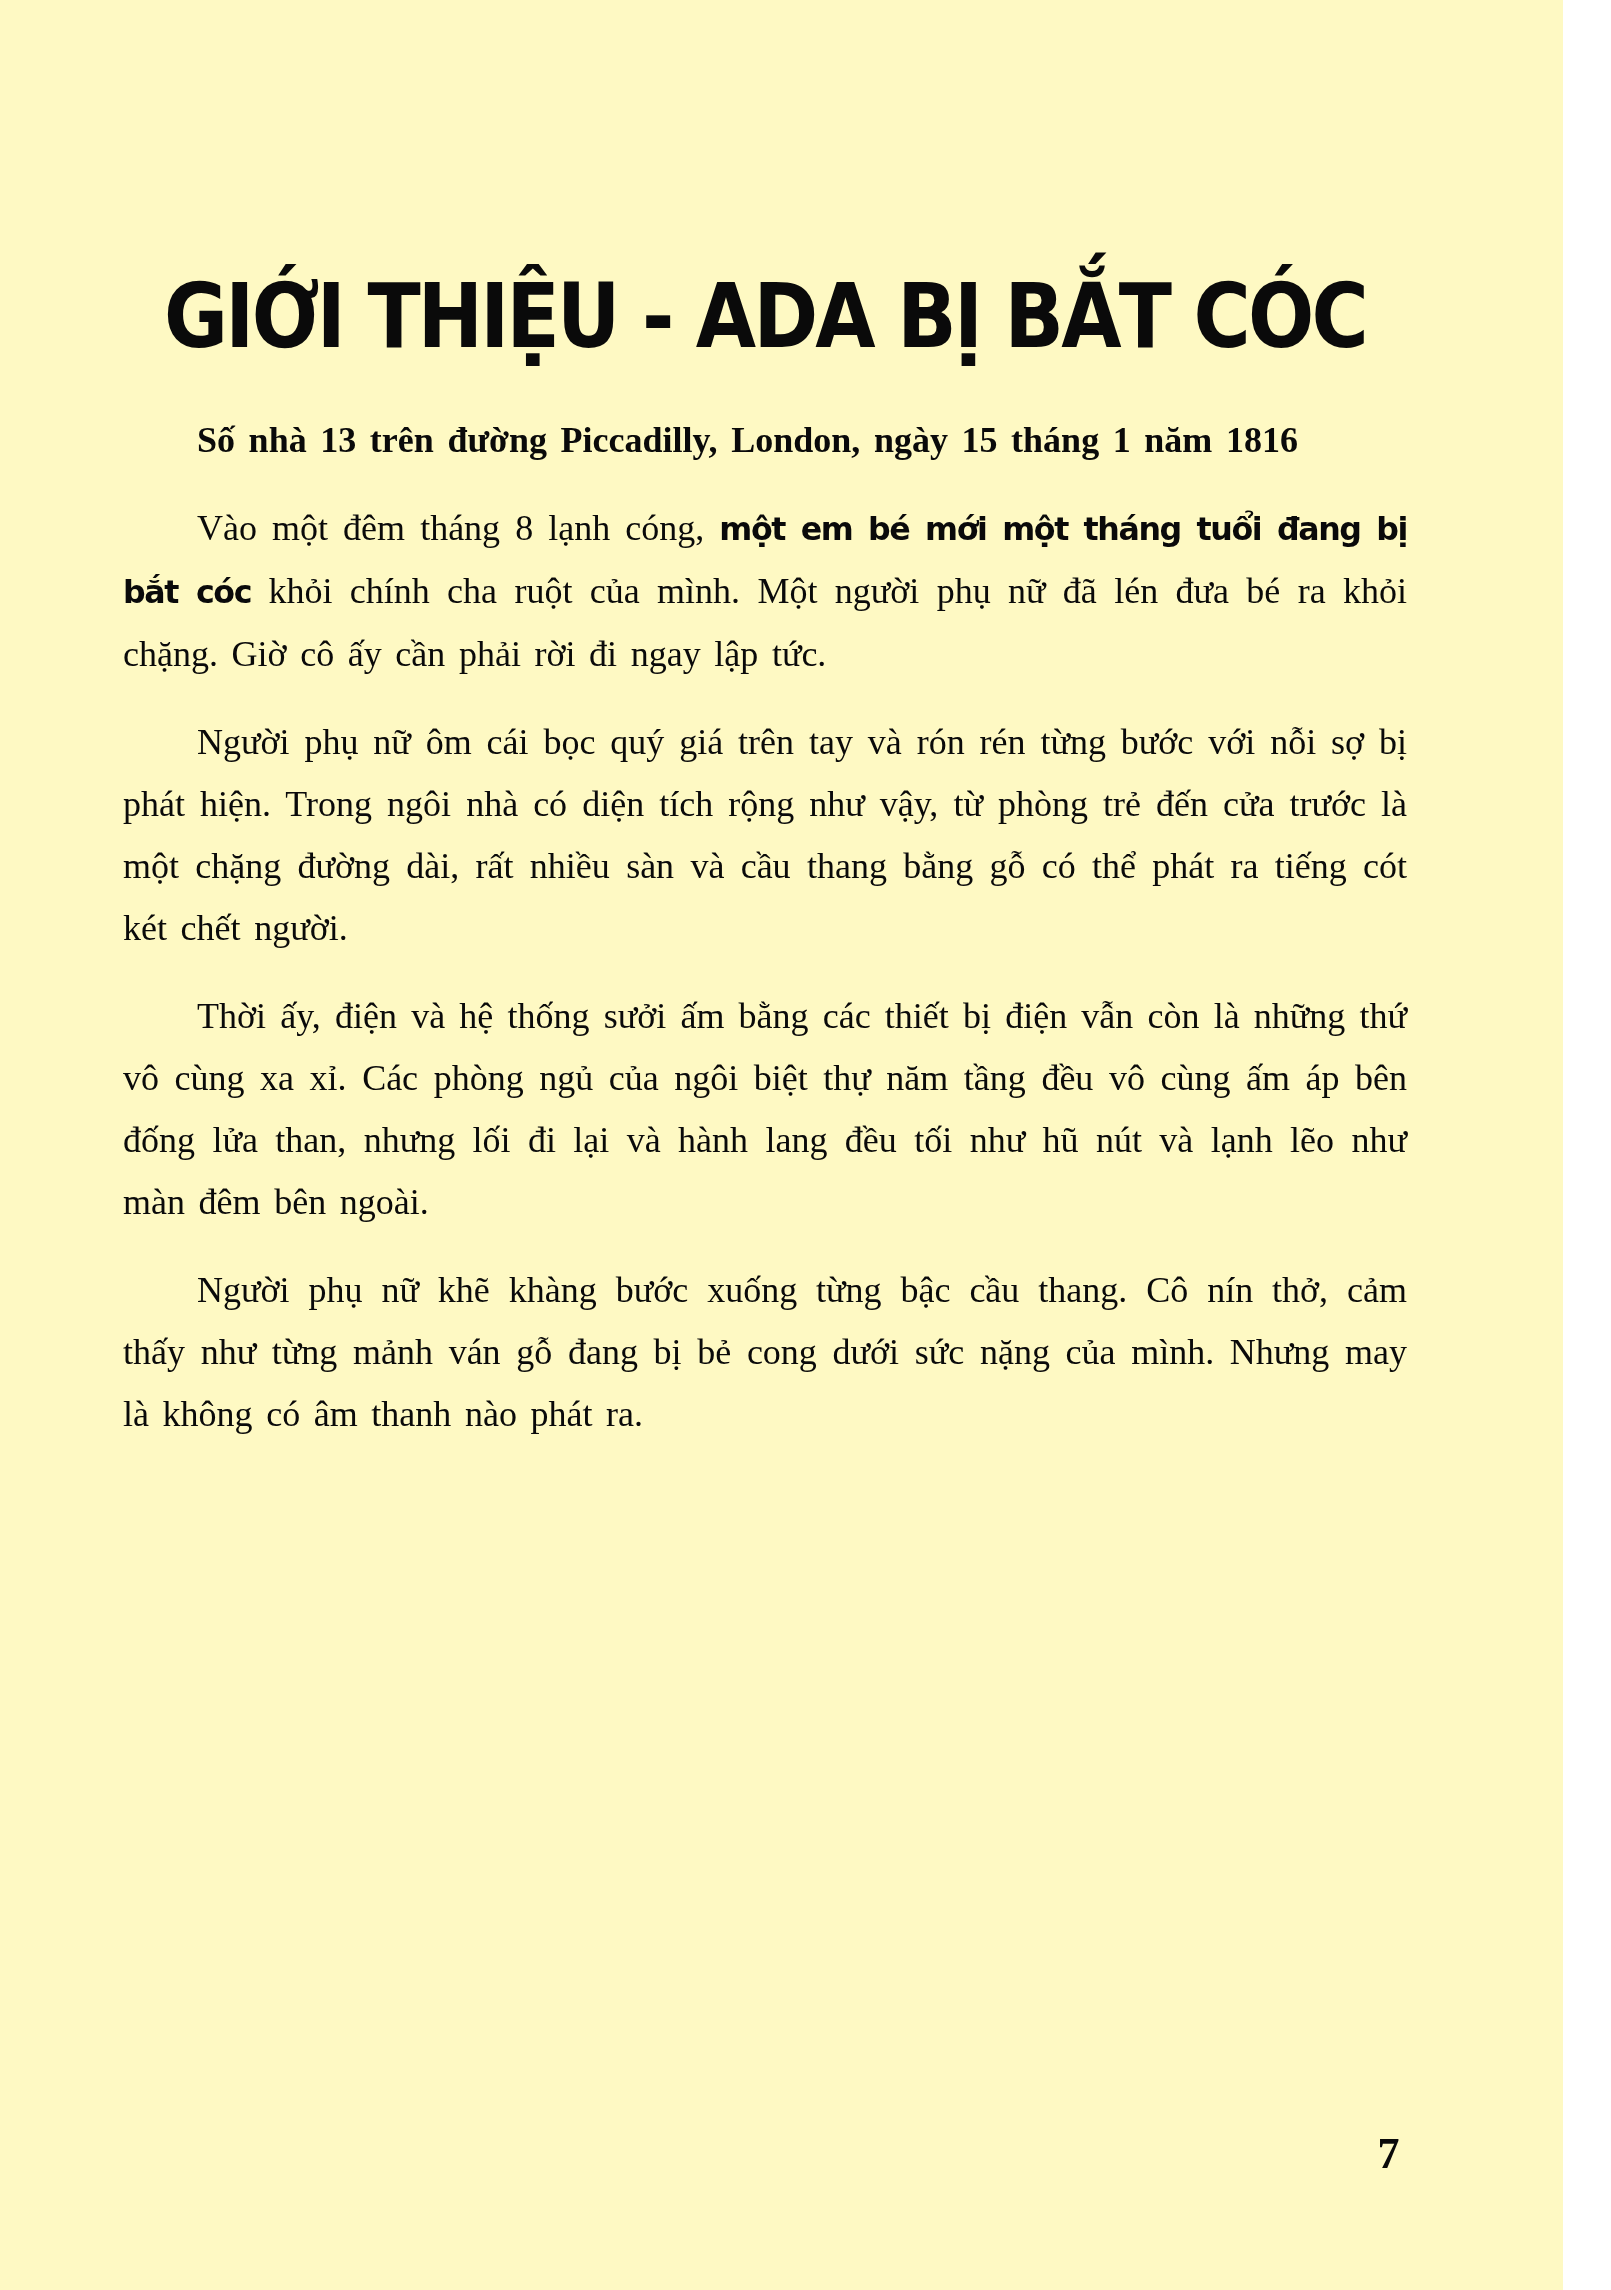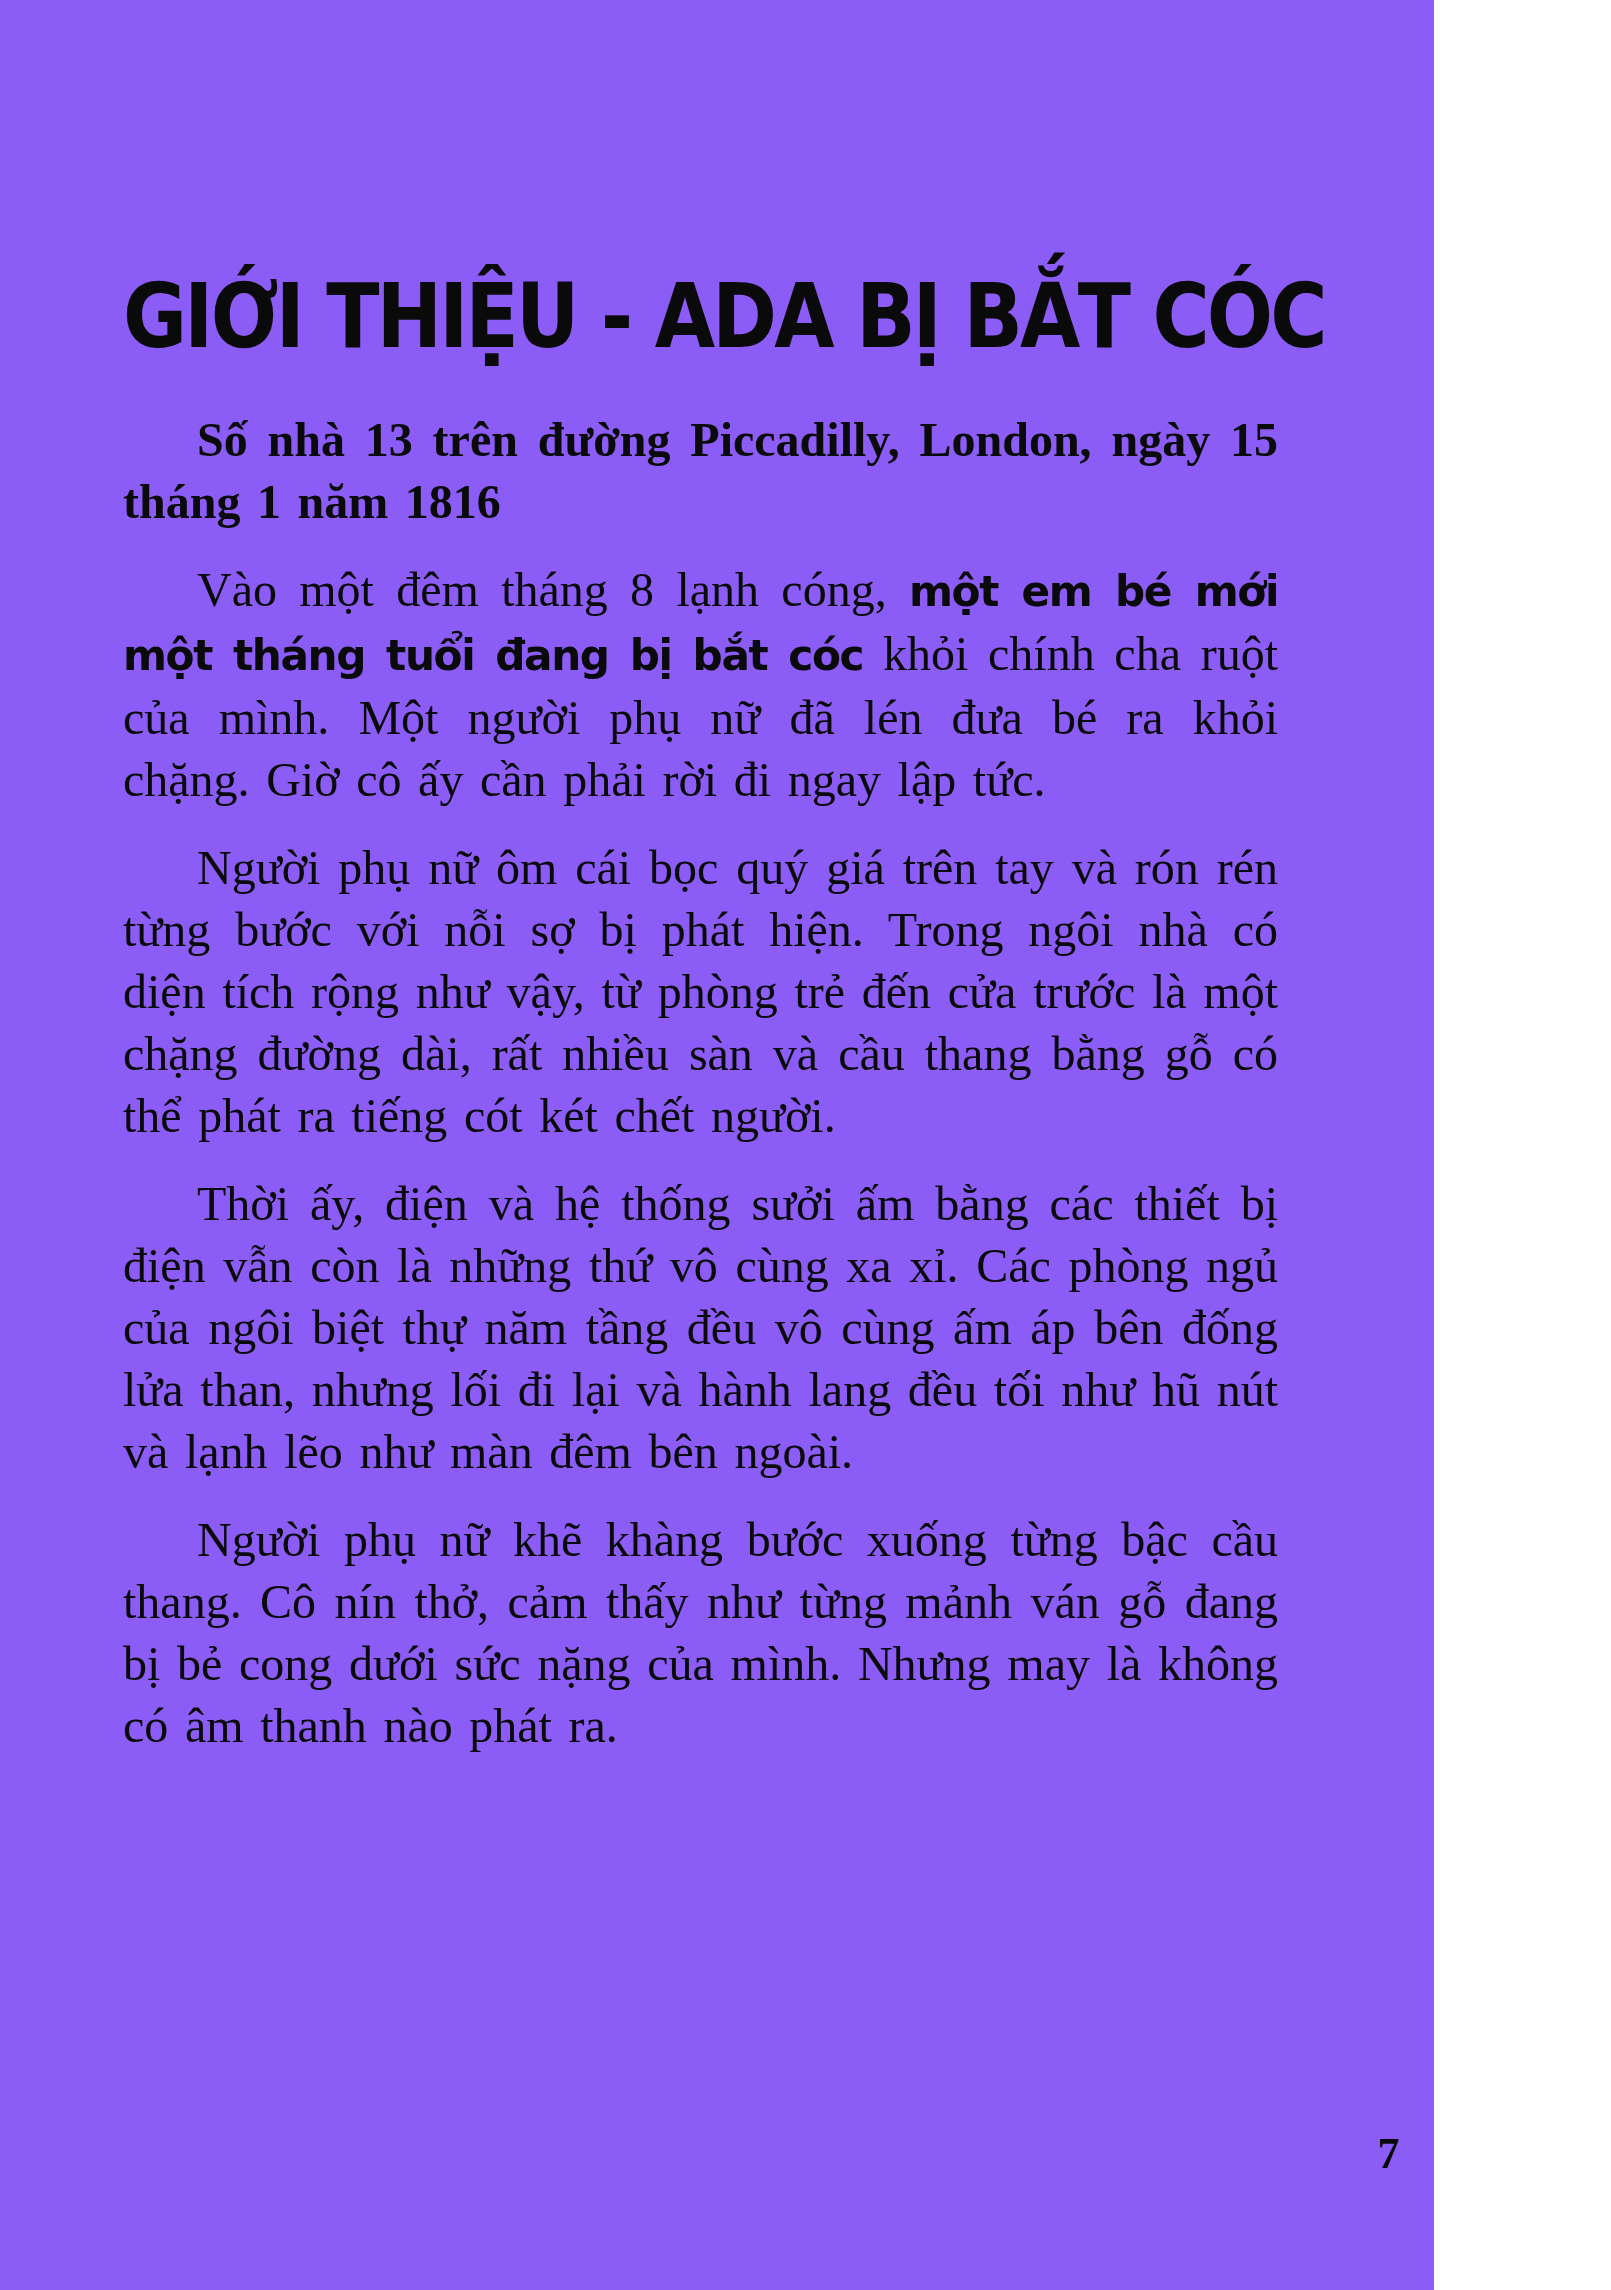--- a/index.html
+++ b/index.html
@@ -1,39 +1,39 @@
 <!DOCTYPE html>
 <html style="font-size:15px"><head>
 <meta charset="utf-8">
 <style>
   html, body { margin: 0; padding: 0; background: #ffffff; }
   .page {
     position: relative;
-    width: 1434px;
+    width: 1563px;
     height: 2290px;
-    background: #8b5cf6;
+    background: #fef9c3;
     box-sizing: border-box;
     padding: 271px 156px 0 123px;
     font-family: "Liberation Serif", serif;
     color: #0a0a0a;
     overflow: hidden;
   }
   .title {
     font-family: "DejaVu Sans", sans-serif;
     font-weight: bold;
     font-size: 78px;
     letter-spacing: -2.8px;
     text-align: center;
     white-space: nowrap;
     margin: 0 0 48px 0;
     transform: scaleY(1.14);
     transform-origin: center;
   }
   .para {
-    font-size: 48px;
+    font-size: 36px;
     line-height: 62px;
     text-align: justify;
     text-indent: 74px;
     margin: 12px 0 26px 0;
     word-spacing: 4.6px;
   }
   .bold-serif { font-weight: bold; }
   .bold-comic {
     font-family: "DejaVu Sans", sans-serif;
     font-weight: bold;

